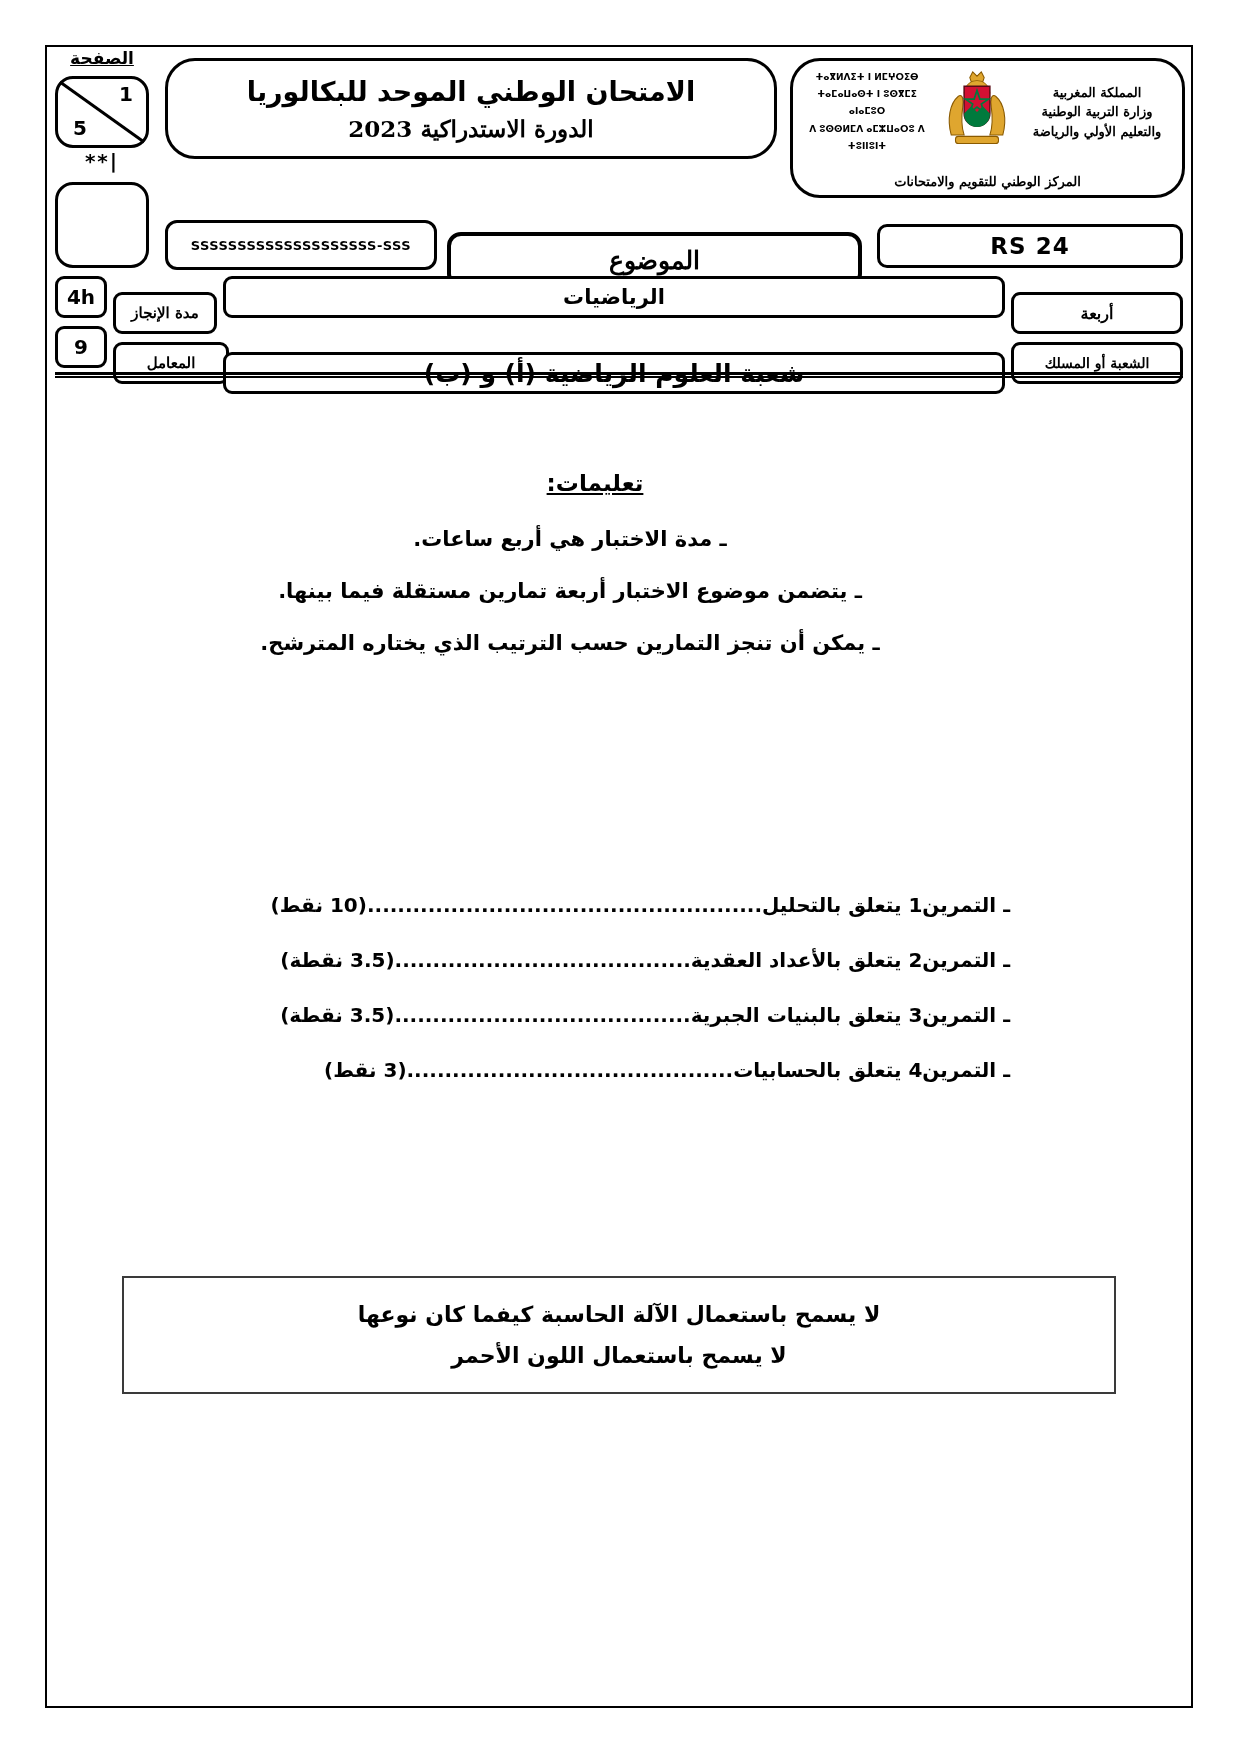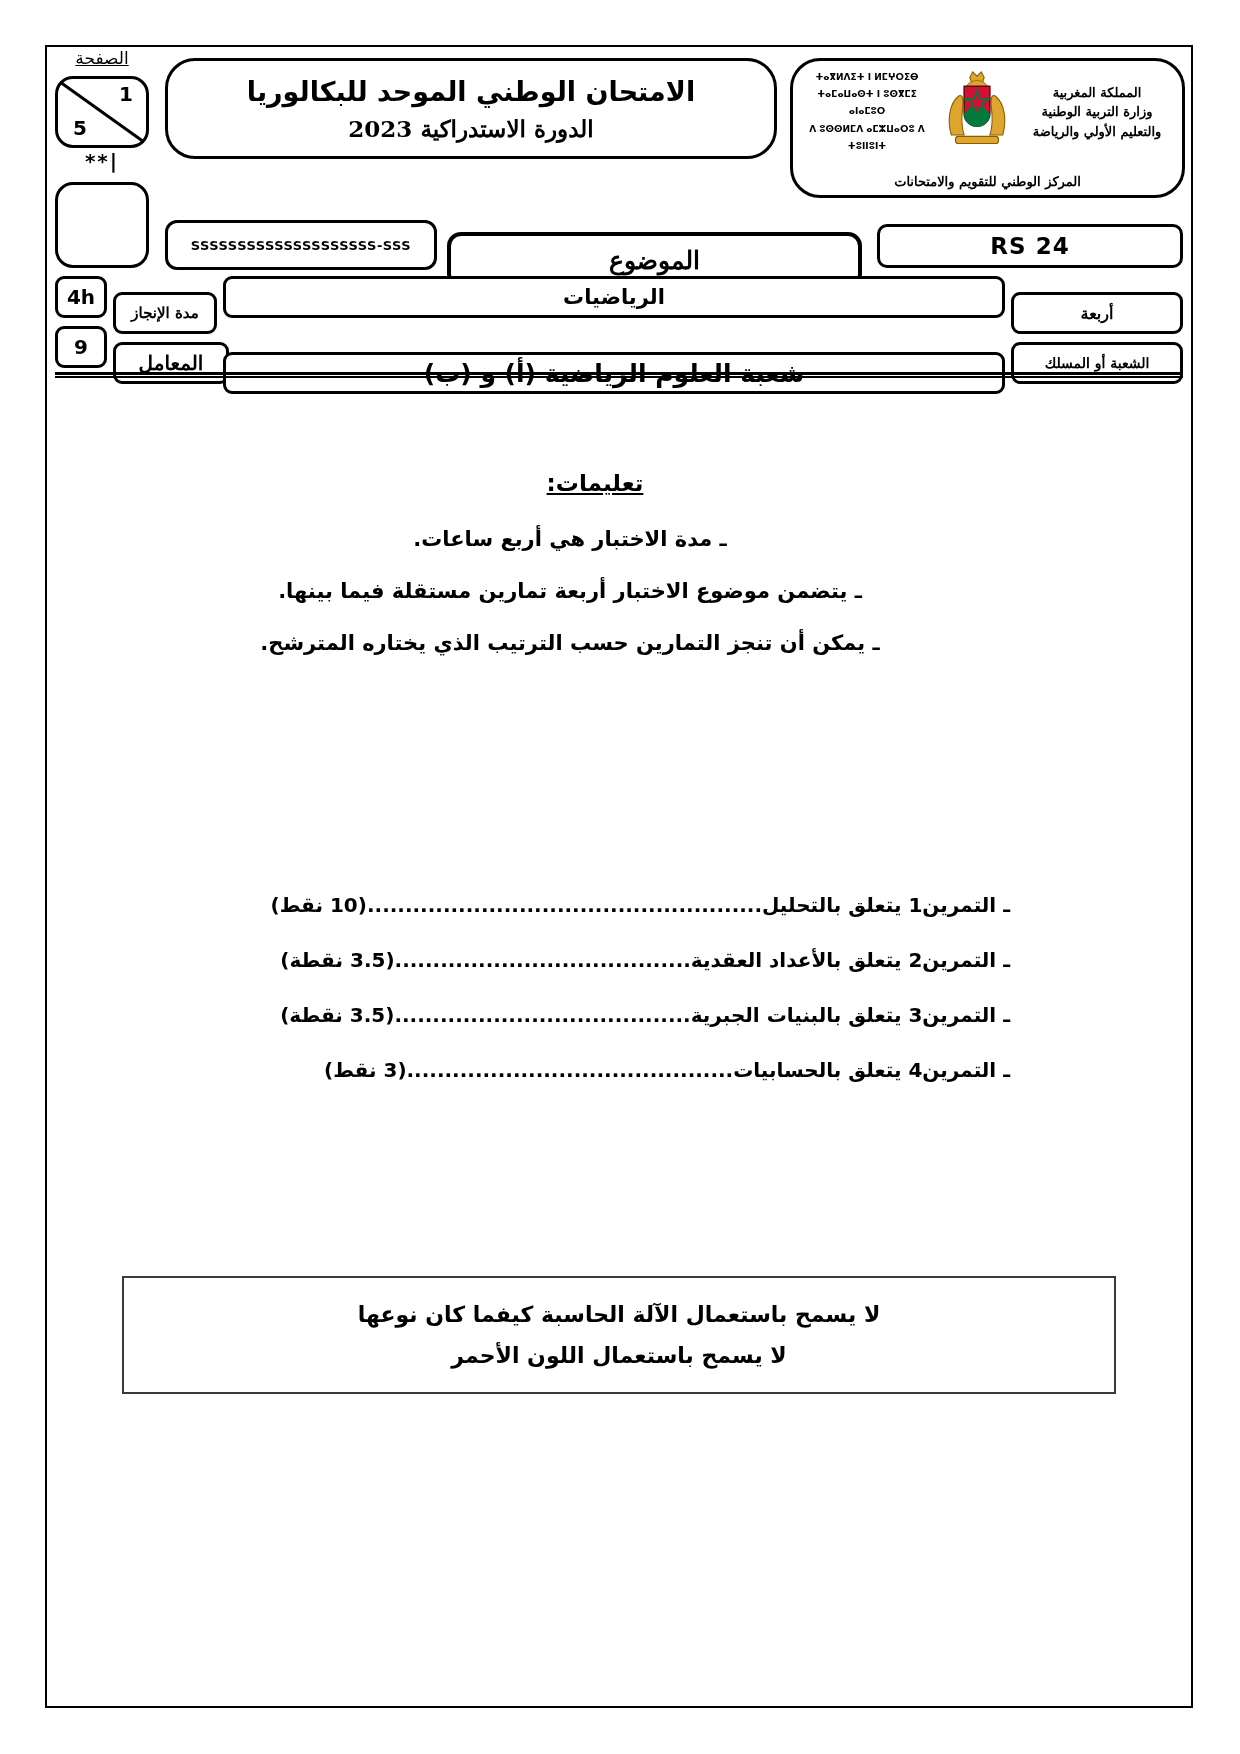--- a/index.html
+++ b/index.html
@@ -6,21 +6,21 @@
   body { background:#ffffff; font-family:"DejaVu Sans", sans-serif; color:#000; }
   .page { position:relative; width:1240px; height:1754px; background:#fff; overflow:hidden; }
   .frame { position:absolute; left:45px; top:45px; width:1148px; height:1663px; border:2px solid #000; }
 
   .abs { position:absolute; }
   .bx { border:3px solid #000; border-radius:14px; background:#fff; display:flex; align-items:center; justify-content:center; }
   .rtl { direction:rtl;margin-top:16px; }
   .ornate { font-family:"DejaVu Serif", serif; font-weight:bold; }
 
   
-  .page-label { left:52px; top:48px; width:100px; text-align:center; font-size:17px; font-weight:normal; text-decoration:underline; direction:rtl; }
+  .page-label { left:52px; top:48px; width:100px; text-align:center; font-size:17px; font-weight:bold; text-decoration:underline; direction:rtl; }
   .ratio-box { left:55px; top:76px; width:94px; height:72px; border-radius:18px; }
   .ratio-box svg { position:absolute; left:0; top:0; }
   .num1 { position:absolute; top:3px; right:13px; font-size:20px; font-weight:bold; }
   .num5 { position:absolute; bottom:5px; left:15px; font-size:20px; font-weight:bold; }
   .stars { left:55px; top:149px; width:94px; text-align:center; font-size:20px; font-weight:bold; letter-spacing:2px; }
   .empty-box { left:55px; top:182px; width:94px; height:86px; border-radius:18px; }
 
   
   .title-box { left:165px; top:58px; width:612px; height:101px; border-radius:30px; flex-direction:column; gap:8px; }
   .title-main { font-size:27px; font-weight:bold; direction:rtl; }
@@ -35,21 +35,21 @@
   
   .code-box { left:165px; top:220px; width:272px; height:50px; border-radius:12px; font-size:13px; font-weight:bold; letter-spacing:.5px; }
   .topic-box { left:447px; top:216px; width:415px; height:56px; border:4px solid #000; border-radius:14px; font-size:25px; }
   .ref-box { left:877px; top:224px; width:306px; height:44px; border-radius:10px; font-size:23px; font-weight:bold; letter-spacing:1px; }
 
   
   .cell { border-radius:9px; }
   .dur-val { left:55px; top:276px; width:52px; height:42px; font-size:20px; font-weight:bold; }
   .coef-val { left:55px; top:326px; width:52px; height:42px; font-size:20px; font-weight:bold; }
   .dur-lab { left:113px; top:276px; width:104px; height:42px; font-size:15px; }
-  .coef-lab { left:113px; top:326px; width:116px; height:42px; font-size:20px; }
+  .coef-lab { left:113px; top:326px; width:116px; height:42px; font-size:15px; }
   .subj-val { left:223px; top:276px; width:782px; height:42px; font-size:21px; font-weight:bold; direction:rtl; }
   .branch-val { left:223px; top:326px; width:782px; height:42px; font-size:25px; font-weight:bold; direction:rtl;margin-top:26px; }
   .subj-lab { left:1011px; top:276px; width:172px; height:42px; font-size:16px; }
   .branch-lab { left:1011px; top:326px; width:172px; height:42px; font-size:14px; }
 
   .double-rule { left:55px; top:372px; width:1128px; height:6px; border-top:3px solid #000; border-bottom:2px solid #000; }
 
   
   .instr-heading { left:95px; top:470px; width:1000px; text-align:center; font-size:23px; font-weight:bold; direction:rtl; }
   .instr-heading span { text-decoration:underline; }

